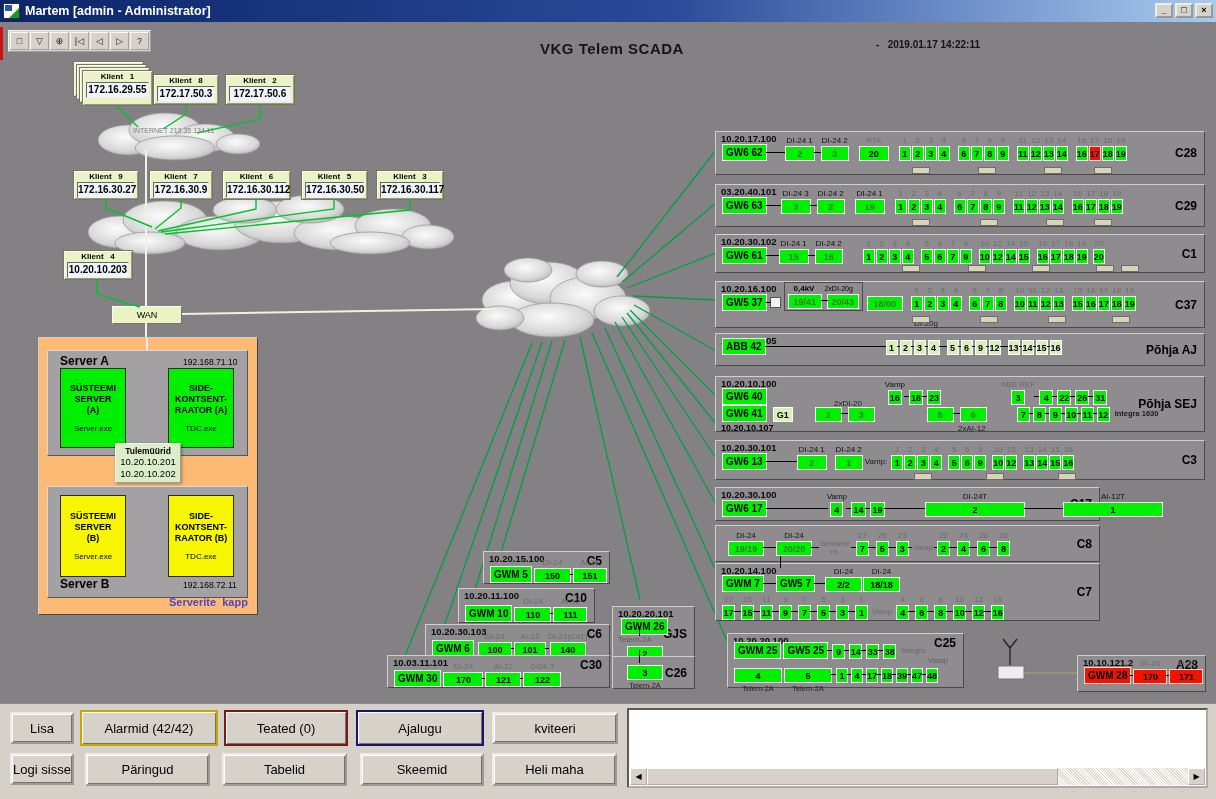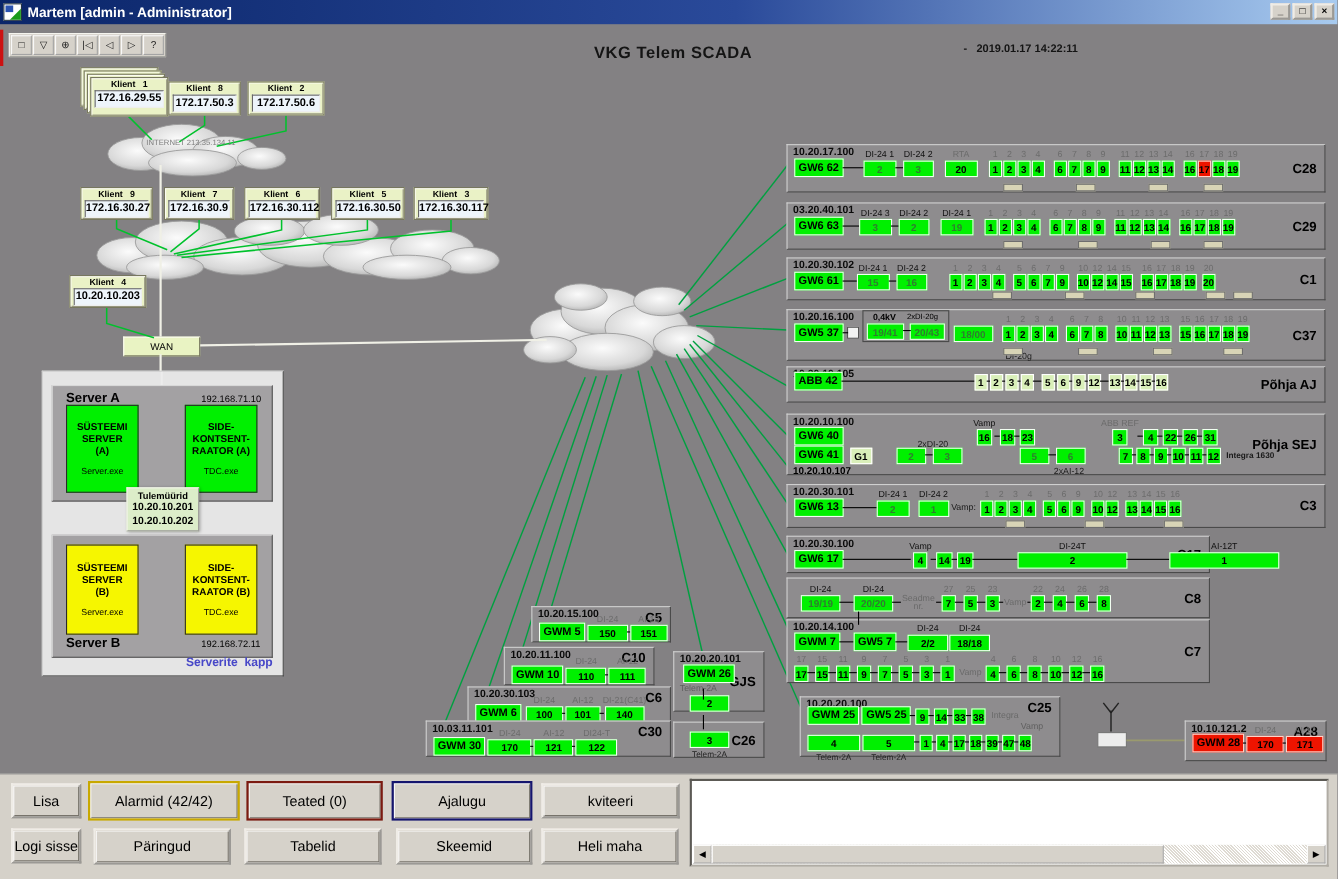--- a/index.html
+++ b/index.html
@@ -32,36 +32,36 @@
   .kcard{position:absolute;background:#eaf2c6;border:1px solid #77775f;
     box-shadow:inset 1px 1px 0 #fbfbf1,inset -1px -1px 0 #9a9a82;box-sizing:border-box}
   .kname{font-size:8px;font-weight:bold;text-align:center;margin-top:1px;white-space:pre}
   .kip{margin:1px 3px 0;background:#eef5fb;border:1px solid;border-color:#666 #eee #eee #666;
     font-size:10px;font-weight:bold;text-align:center;padding:1px 0 2px;white-space:nowrap}
   .wan{position:absolute;left:112px;top:306px;width:68px;height:16px;background:#e9f3c3;
     border:1px solid;border-color:#fbfbf1 #77775f #77775f #fbfbf1;font-size:9px;
     display:flex;align-items:center;justify-content:center}
   .inetlabel{position:absolute;left:133px;top:127px;font-size:7px;color:#7c7c7c;z-index:2}
   
-  .cabinet{position:absolute;left:38px;top:337px;width:218px;height:276px;background:#e5e5e5;
+  .cabinet{position:absolute;left:38px;top:337px;width:218px;height:276px;background:#fdba74;
     border:1px solid #444;border-top-color:#cfcfcf;border-left-color:#cfcfcf;z-index:2}
   .cabline{position:absolute;left:107px;top:0;width:2px;height:106px;background:#ececec}
   .srvbox{position:absolute;left:8px;width:199px;background:#a3a1a3;border:1px solid;
     border-color:#d8d8d8 #555 #555 #d8d8d8}
   .mod{position:absolute;width:64px;display:flex;flex-direction:column;align-items:center;
     justify-content:center;text-align:center;font-size:9px;font-weight:bold;
     border:1px solid #2a2a2a;white-space:pre-line;line-height:11px}
   .mod.green{background:#00f000}.mod.yellow{background:#f6f600}
   .mod .exe{font-size:8px;font-weight:normal;margin-top:7px}
   .srvlabel{position:absolute;font-size:12px;font-weight:bold}
   .srvip{position:absolute;font-size:8.5px}
   .firewall{position:absolute;left:76px;top:105px;width:62px;background:#dcedc9;
     border:1px outset #f4f4ec;text-align:center;padding:2px 1px;box-shadow:1px 1px 3px rgba(0,0,0,.35)}
   .fw-title{font-size:8.5px;font-weight:bold}
-  .fw-ip{font-size:9.5px;font-weight:bold;line-height:12px}
+  .fw-ip{font-size:9.5px;font-weight:normal;line-height:12px}
   .cab-caption{position:absolute;left:130px;top:258px;font-size:11px;font-weight:bold;
     color:#4848c8;white-space:pre}
   
   .panel{position:absolute;background:#8e8c8e;border:1px solid;z-index:2;
     border-color:#cfcfcf #4a4a4a #4a4a4a #cfcfcf;box-sizing:border-box}
   .p-ip{position:absolute;left:5px;top:1px;font-size:9.5px;font-weight:bold;color:#0a0a0a;white-space:pre}
   .p-name{position:absolute;right:7px;top:50%;transform:translateY(-50%);font-size:12px;
     font-weight:bold;white-space:nowrap}
   .p-name.top{top:2px;transform:none}
   .prow{position:absolute;display:flex;align-items:flex-end;height:26px}
@@ -1370,21 +1370,21 @@
         <div class="lab f">AI-12</div>
         <div class="box" style="width: 36px;">121</div>
       </div>
       <div class="sp ln" style="width: 2px;"></div>
       <div class="cell">
         <div class="lab f">DI24-T</div>
         <div class="box" style="width: 38px;">122</div>
       </div>
     </div>
   </div>
-<div class="panel" style="left: 612px; top: 592px; width: 83px; height: 55px;">
+<div class="panel" style="left: 612px; top: 606px; width: 83px; height: 55px;">
     <div class="p-ip">10.20.20.101</div>
     <div class="p-name">GJS</div>
     <div class="prow nolab" style="left: 6px; top: 12px;">
       <div class="sp" style="width: 2px;"></div>
       <div class="cell">
         <div class="box gw">GWM 26</div>
       </div>
     </div>
     <div class="prow nolab" style="left: 6px; top: 38px;">
       <div class="sp" style="width: 8px;"></div>

